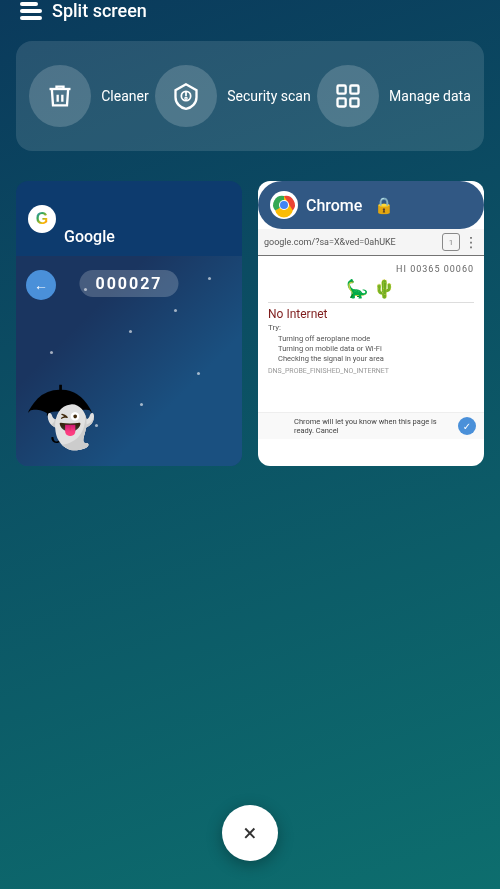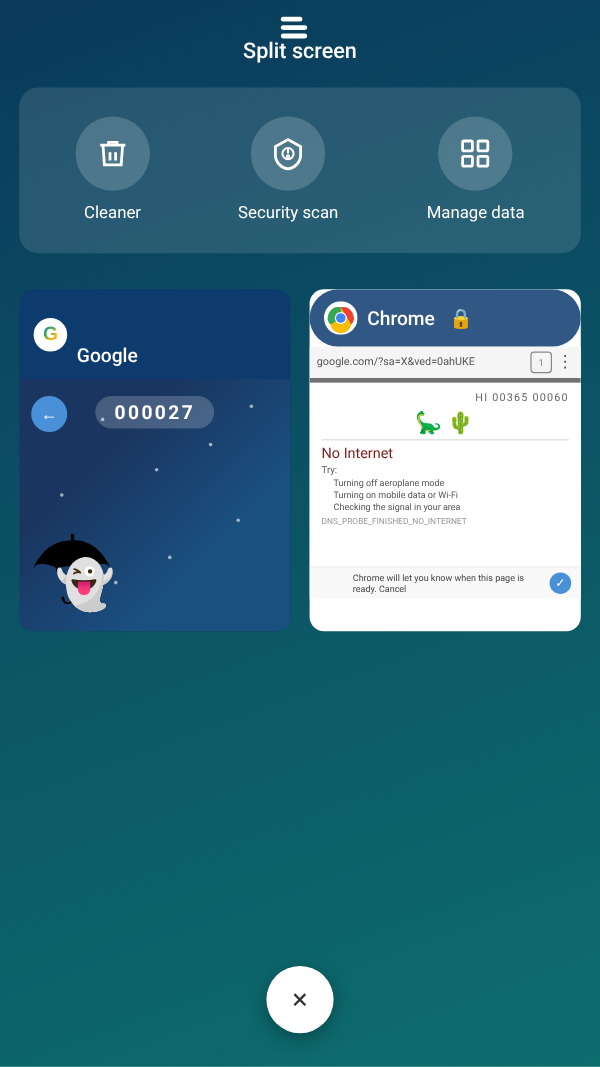--- a/index.html
+++ b/index.html
@@ -9,22 +9,21 @@
       background: linear-gradient(160deg, #0a3a5c 0%, #0d6e6e 100%);
       font-family: 'Roboto', Arial, sans-serif;
       position: relative;
       overflow: hidden;
     }
 
     
     .header {
       display: flex;
       align-items: center;
-      padding: 14px 20px 10px 20px;
-      flex-direction: column;
+      padding: 0 20px 10px 20px;
     }
     .split-screen-icon {
       display: flex;
       flex-direction: column;
       gap: 3px;
       margin-right: 10px;
     }
     .split-screen-icon span {
       display: block;
       width: 22px;
@@ -44,21 +43,21 @@
       background: rgba(255,255,255,0.12);
       border-radius: 16px;
       margin: 10px 16px 20px 16px;
       padding: 24px 10px;
       display: flex;
       justify-content: space-around;
       align-items: center;
     }
     .action-item {
       display: flex;
-      flex-direction: column;
+      flex-direction: row;
       align-items: center;
       gap: 10px;
       cursor: pointer;
     }
     .action-icon-circle {
       width: 62px;
       height: 62px;
       background: rgba(255,255,255,0.18);
       border-radius: 50%;
       display: flex;
@@ -198,21 +197,21 @@
       background: white;
       height: 210px;
       display: flex;
       flex-direction: column;
     }
     .browser-bar {
       display: flex;
       align-items: center;
       padding: 4px 6px;
       background: #f5f5f5;
-      border-bottom: 4px solid #737373;
+      border-bottom: 1px solid #737373;
       gap: 4px;
     }
     .browser-url {
       flex: 1;
       font-size: 9px;
       color: #555;
       overflow: hidden;
       white-space: nowrap;
     }
     .browser-tab-icon {

